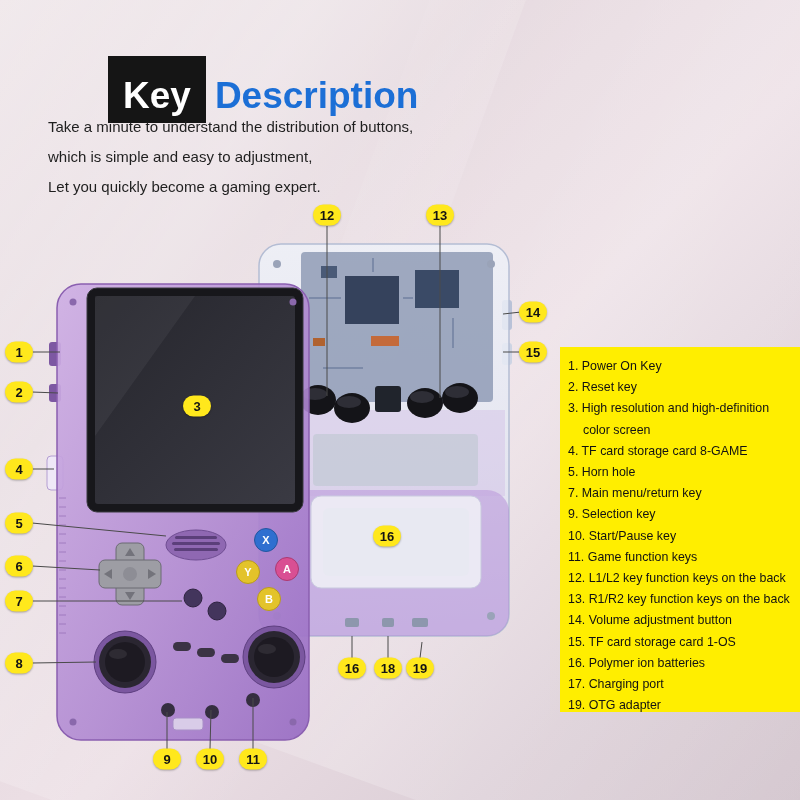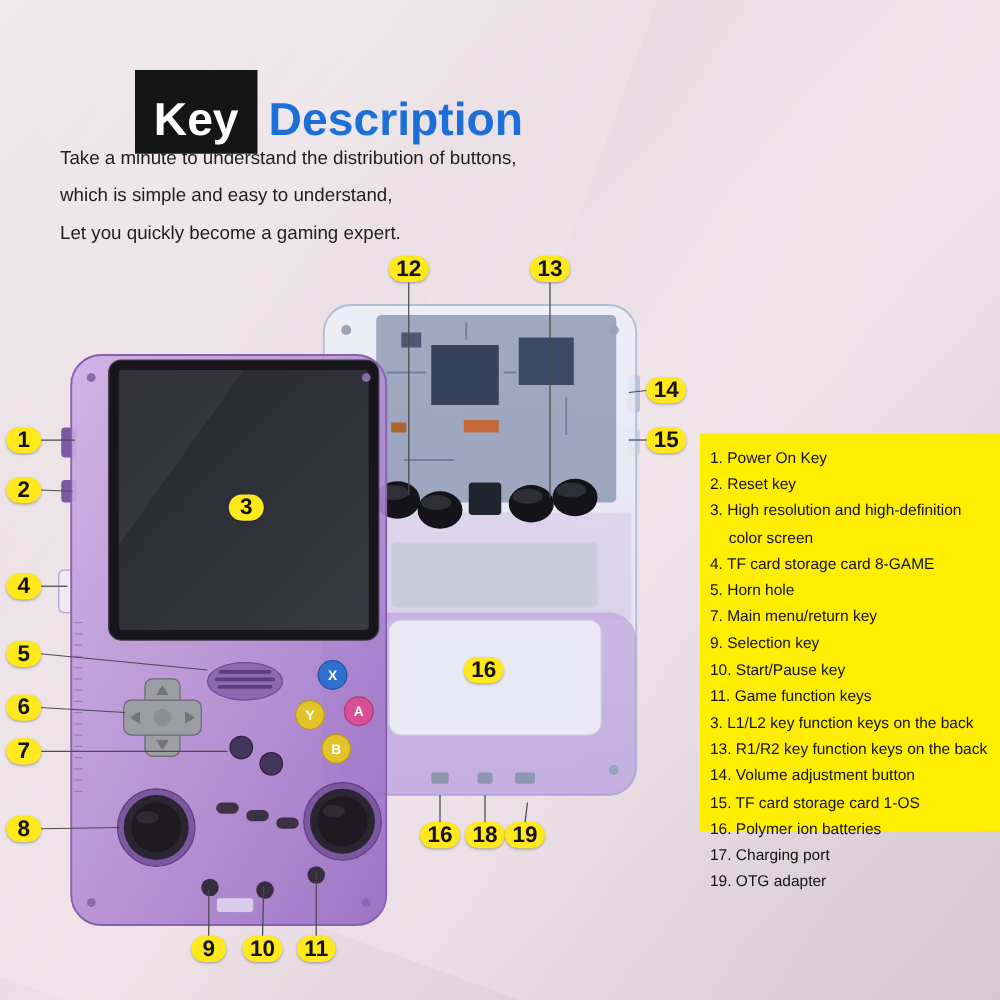--- a/index.html
+++ b/index.html
@@ -14,50 +14,50 @@
   .streak.s2{left:340px;top:-250px;width:620px;height:1100px;transform:rotate(20deg);
     background:linear-gradient(100deg,rgba(255,255,255,0) 0%,rgba(255,255,255,.22) 45%,rgba(255,255,255,0) 100%);}
 
   .title{position:absolute;left:108px;top:56px;font-size:37px;font-weight:bold;white-space:nowrap;}
   .title-key{display:inline-block;background:#151515;color:#ffffff;padding:19px 15px 6px 15px;}
   .title-desc{color:#1c6fd6;margin-left:9px;margin-top:21px;}
 
   .subtitle{position:absolute;left:48px;top:112px;width:430px;text-align:left;color:#1f1f1f;}
   .subtitle div{font-size:15px;line-height:30px;}
 
-  .legend{position:absolute;left:560px;top:347px;width:240px;height:318px;
+  .legend{position:absolute;left:560px;top:347px;width:240px;height:365px;
     background:#ffee00;box-sizing:border-box;padding:9px 5px 8px 8px;}
   .legend-item{font-size:12.4px;line-height:21.2px;color:#121212;
     padding-left:15px;text-indent:-15px;white-space:normal;}
 
   .badge{position:absolute;transform:translate(-50%,-50%);
     min-width:16px;height:19px;line-height:19px;padding:1px 6px;
     background:#ffe81c;border-radius:12px;text-align:center;
-    font-size:18px;font-weight:bold;color:#141414;
+    font-size:13px;font-weight:bold;color:#141414;
     box-shadow:0 1px 2px rgba(0,0,0,.3);z-index:30;}
 
   .lines{position:absolute;left:0;top:0;z-index:20;pointer-events:none;}
   .console-svg{position:absolute;z-index:10;}
   .console-svg.back{left:253px;top:238px;}
   .console-svg.front{left:45px;top:276px;z-index:12;}
 </style>
 </head>
 <body>
 
 <div class="canvas">
   <div class="streak s1"></div>
   <div class="streak s2"></div>
 
   <div class="title">
     <span class="title-key">Key</span><span class="title-desc">Description</span>
   </div>
 
   <div class="subtitle">
     <div>Take a minute to understand the distribution of buttons,</div>
-    <div>which is simple and easy to understand,</div>
+    <div>which is simple and easy to adjustment,</div>
     <div>Let you quickly become a gaming expert.</div>
   </div>
 
   <svg class="console-svg back" width="262" height="404" viewBox="0 0 262 404">
     <defs>
       <linearGradient id="backShell" x1="0" y1="0" x2="0" y2="1">
         <stop offset="0" stop-color="#eef1f8" stop-opacity="0.85"></stop>
         <stop offset="0.6" stop-color="#e2e6f2" stop-opacity="0.8"></stop>
         <stop offset="1" stop-color="#d7d4ee" stop-opacity="0.85"></stop>
       </linearGradient>
@@ -264,21 +264,21 @@
   <div class="legend">
     <div class="legend-item">1. Power On Key</div>
     <div class="legend-item">2. Reset key</div>
     <div class="legend-item">3. High resolution and high-definition color screen</div>
     <div class="legend-item">4. TF card storage card 8-GAME</div>
     <div class="legend-item">5. Horn hole</div>
     <div class="legend-item">7. Main menu/return key</div>
     <div class="legend-item">9. Selection key</div>
     <div class="legend-item">10. Start/Pause key</div>
     <div class="legend-item">11. Game function keys</div>
-    <div class="legend-item">3. L1/L2 key function keys on the back</div>
+    <div class="legend-item">12. L1/L2 key function keys on the back</div>
     <div class="legend-item">13. R1/R2 key function keys on the back</div>
     <div class="legend-item">14. Volume adjustment button</div>
     <div class="legend-item">15. TF card storage card 1-OS</div>
     <div class="legend-item">16. Polymer ion batteries</div>
     <div class="legend-item">17. Charging port</div>
     <div class="legend-item">19. OTG adapter</div>
   </div>
 </div>
 
 </body></html>

